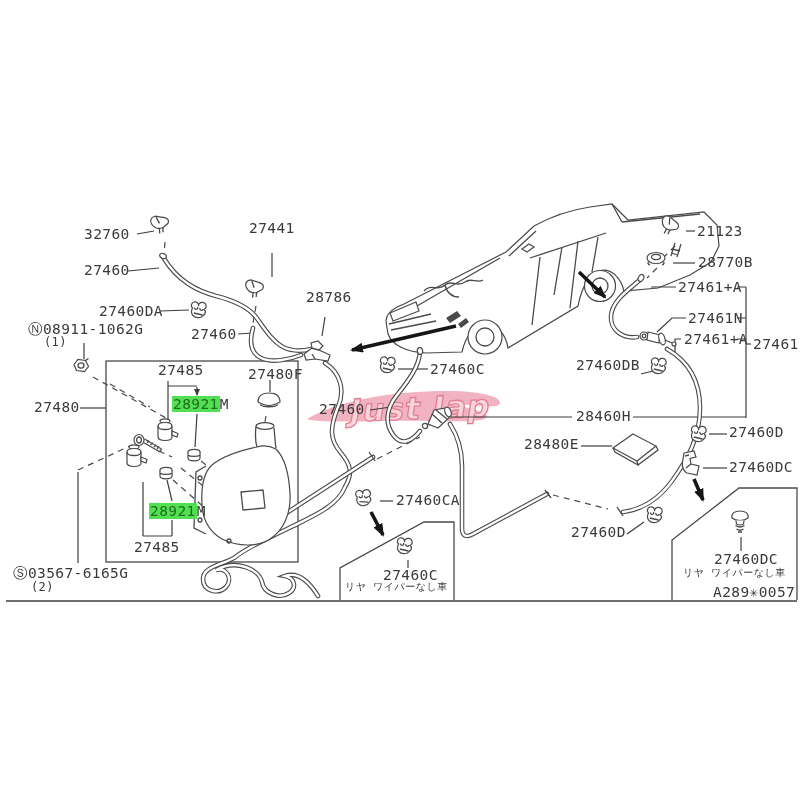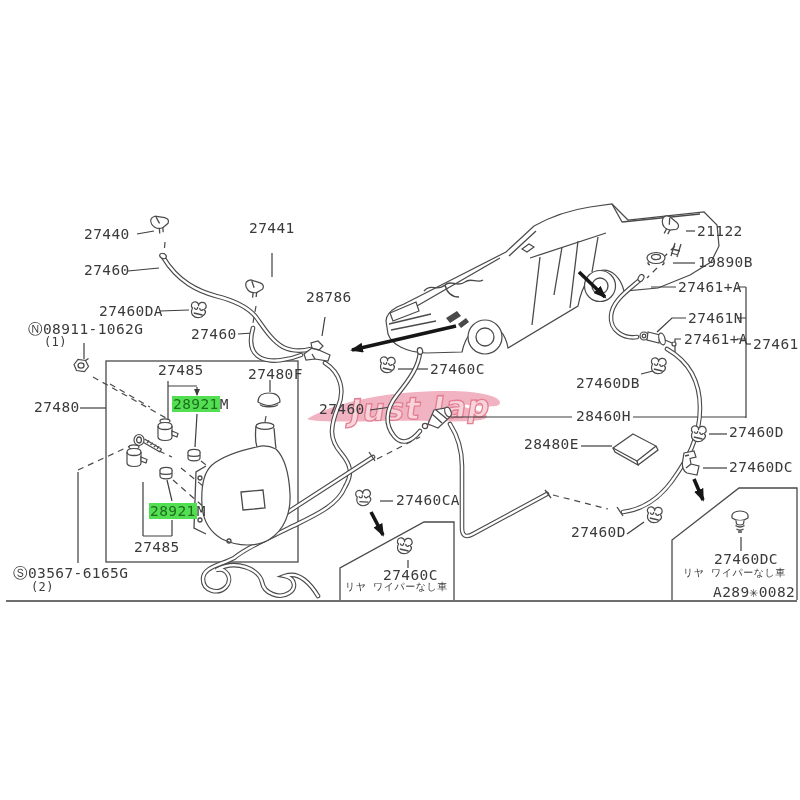--- a/index.html
+++ b/index.html
@@ -253,33 +253,33 @@
   </g>
 
   <g>
     <line class="arrow" x1="456" y1="326" x2="352" y2="350" marker-end="url(#ah)"></line>
     <line class="arrow" x1="579" y1="272" x2="605" y2="297" marker-end="url(#ah)"></line>
     <line class="arrow" x1="371" y1="512" x2="383" y2="535" marker-end="url(#ah)"></line>
     <line class="arrow" x1="694" y1="479" x2="703" y2="500" marker-end="url(#ah)"></line>
   </g>
 </svg>
 
-<div class="lbl" style="left:84px;top:226px">27440</div>
+<div class="lbl" style="left:84px;top:226px">32760</div>
 <div class="lbl" style="left:84px;top:262px">27460</div>
 <div class="lbl" style="left:99px;top:303px">27460DA</div>
 <div class="lbl" style="left:28px;top:321px">Ⓝ08911-1062G</div>
 <div class="lbl sm" style="left:44px;top:336px">(1)</div>
 <div class="lbl" style="left:249px;top:220px">27441</div>
 <div class="lbl" style="left:306px;top:289px">28786</div>
 <div class="lbl" style="left:191px;top:326px">27460</div>
 <div class="lbl" style="left:319px;top:401px">27460</div>
 <div class="lbl" style="left:430px;top:361px">27460C</div>
-<div class="lbl" style="left:576px;top:375px">27460DB</div>
-<div class="lbl" style="left:697px;top:223px">21122</div>
-<div class="lbl" style="left:698px;top:254px">19890B</div>
+<div class="lbl" style="left:576px;top:357px">27460DB</div>
+<div class="lbl" style="left:697px;top:223px">21123</div>
+<div class="lbl" style="left:698px;top:254px">28770B</div>
 <div class="lbl" style="left:678px;top:279px">27461+A</div>
 <div class="lbl" style="left:688px;top:310px">27461N</div>
 <div class="lbl" style="left:684px;top:331px">27461+A</div>
 <div class="lbl" style="left:753px;top:336px">27461</div>
 <div class="lbl" style="left:34px;top:399px">27480</div>
 <div class="lbl" style="left:158px;top:362px">27485</div>
 <div class="lbl" style="left:248px;top:366px">27480F</div>
 <div class="lbl" style="left:172px;top:396px"><span class="hl">28921</span><span>M</span></div>
 <div class="lbl" style="left:149px;top:503px"><span class="hl">28921</span><span>M</span></div>
 <div class="lbl" style="left:134px;top:539px">27485</div>
@@ -288,15 +288,15 @@
 <div class="lbl" style="left:576px;top:408px">28460H</div>
 <div class="lbl" style="left:524px;top:436px">28480E</div>
 <div class="lbl" style="left:396px;top:492px">27460CA</div>
 <div class="lbl" style="left:729px;top:424px">27460D</div>
 <div class="lbl" style="left:729px;top:459px">27460DC</div>
 <div class="lbl" style="left:571px;top:524px">27460D</div>
 <div class="lbl" style="left:383px;top:567px">27460C</div>
 <div class="lbl jp" style="left:345px;top:581px">リヤ ワイパーなし車</div>
 <div class="lbl" style="left:714px;top:551px">27460DC</div>
 <div class="lbl jp" style="left:683px;top:567px">リヤ ワイパーなし車</div>
-<div class="lbl" style="left:713px;top:584px">A289✳0082</div>
+<div class="lbl" style="left:713px;top:584px">A289✳0057</div>
 
 </div>
 
 </body></html>

